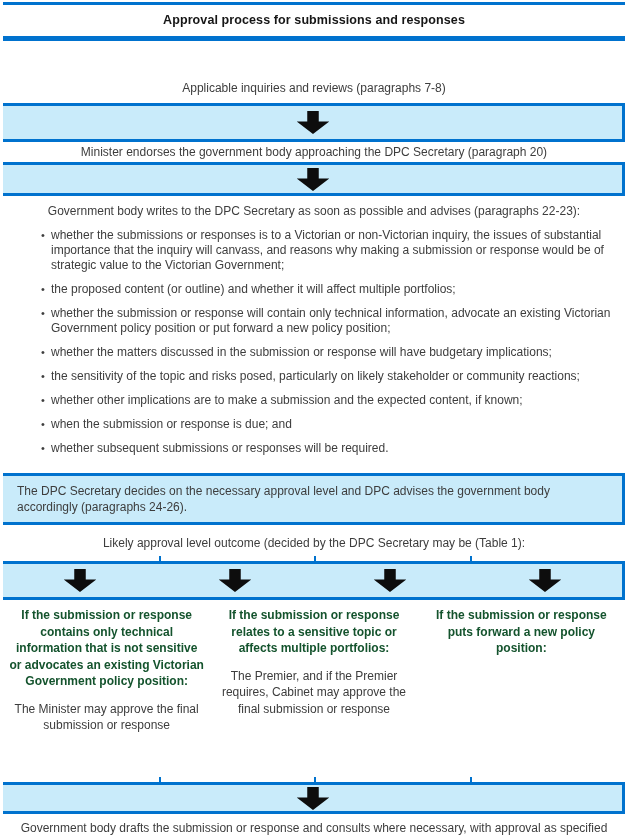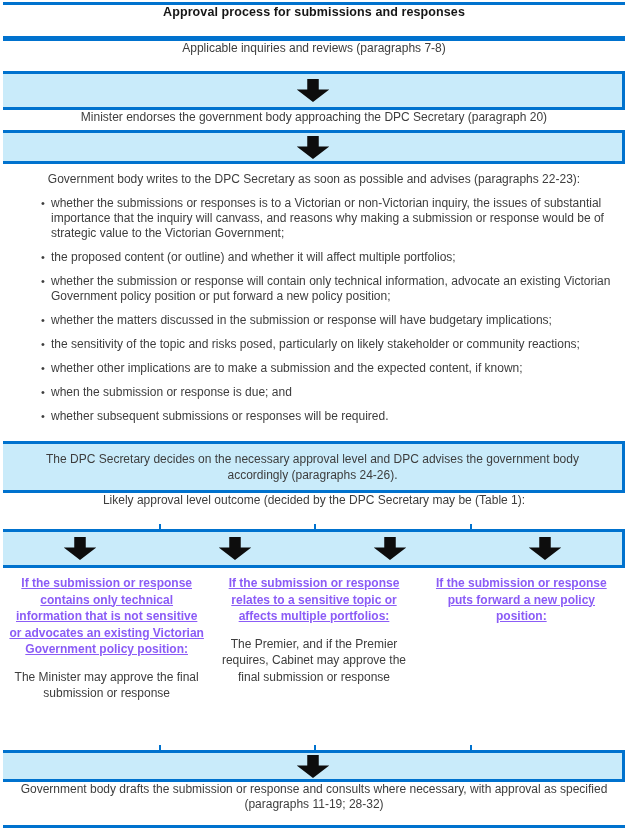--- a/index.html
+++ b/index.html
@@ -8,25 +8,25 @@
     width:628px; height:835px; overflow:hidden;
     font-family:"Liberation Sans","DejaVu Sans",sans-serif;
     color:#3d3d3d;
   }
   .page { margin:2px 0 0 3px; width:622px; position:relative; }
 
   .hline { height:3px; background:#0072CE; }
   .hline.thick { height:5px; }
 
   .row {
-    background:#ffffff; display:flex; align-items:flex-start; justify-content:center;
+    background:#ffffff; display:flex; align-items:center; justify-content:center;
     text-align:center; font-size:12px; line-height:15px; position:relative;
   }
   .title-row { height:31px; font-weight:bold; font-size:12.5px; color:#161616; letter-spacing:.1px; }
-  .r-inquiries { height:30px; }
+  .r-inquiries { height:30px;margin-top:32px; }
   .r-minister  { height:20px; }
   .r-outcome-intro { height:36px; }
   .r-final { height:43px; padding:0 8px; }
 
   .band {
     background:#c9ebfa; border-right:3px solid #0072CE;
     display:flex; align-items:center; justify-content:center; position:relative;
   }
   .band1 { height:33px; }
   .band2 { height:28px; }
@@ -40,26 +40,26 @@
   .advises { height:277px; background:#fff; font-size:12px; line-height:15px; padding:8px 10px 0 10px; text-align:left; }
   .advises .intro { margin-bottom:9px;text-align:center; }
   .advises ul { list-style:none; }
   .advises li { display:flex; margin-bottom:9px; }
   .advises li .dot { width:10px; margin-left:28px; flex:0 0 auto; font-size:11px; line-height:15px; }
   .advises li .btxt { flex:1 1 auto; padding-right:2px; }
 
   .decision {
     height:46px; background:#c9ebfa; border-right:3px solid #0072CE;
     display:flex; align-items:center; justify-content:center;
-    text-align:center; font-size:12px; line-height:16px; padding:0 14px;
+    text-align:left; font-size:12px; line-height:16px; padding:0 14px;
   }
 
   .columns { height:182px; background:#fff; display:flex; position:relative; }
   .col { flex:1 1 0; padding:7px 6px 0 6px; text-align:center; font-size:12px; line-height:16.5px; }
-  .col .cond { font-weight:bold; color:#8b5cf6; margin-bottom:11px;text-decoration:underline; }
+  .col .cond { font-weight:bold; color:#14532d; margin-bottom:11px; }
 
   .tick { position:absolute; width:2px; height:5px; background:#0072CE; bottom:0; }
   .tick.t25 { left:25%; } .tick.t50 { left:50%; } .tick.t75 { left:75%; }
 </style>
 </head>
 <body>
 
 <div class="page">
 
   <div class="hline"></div>

